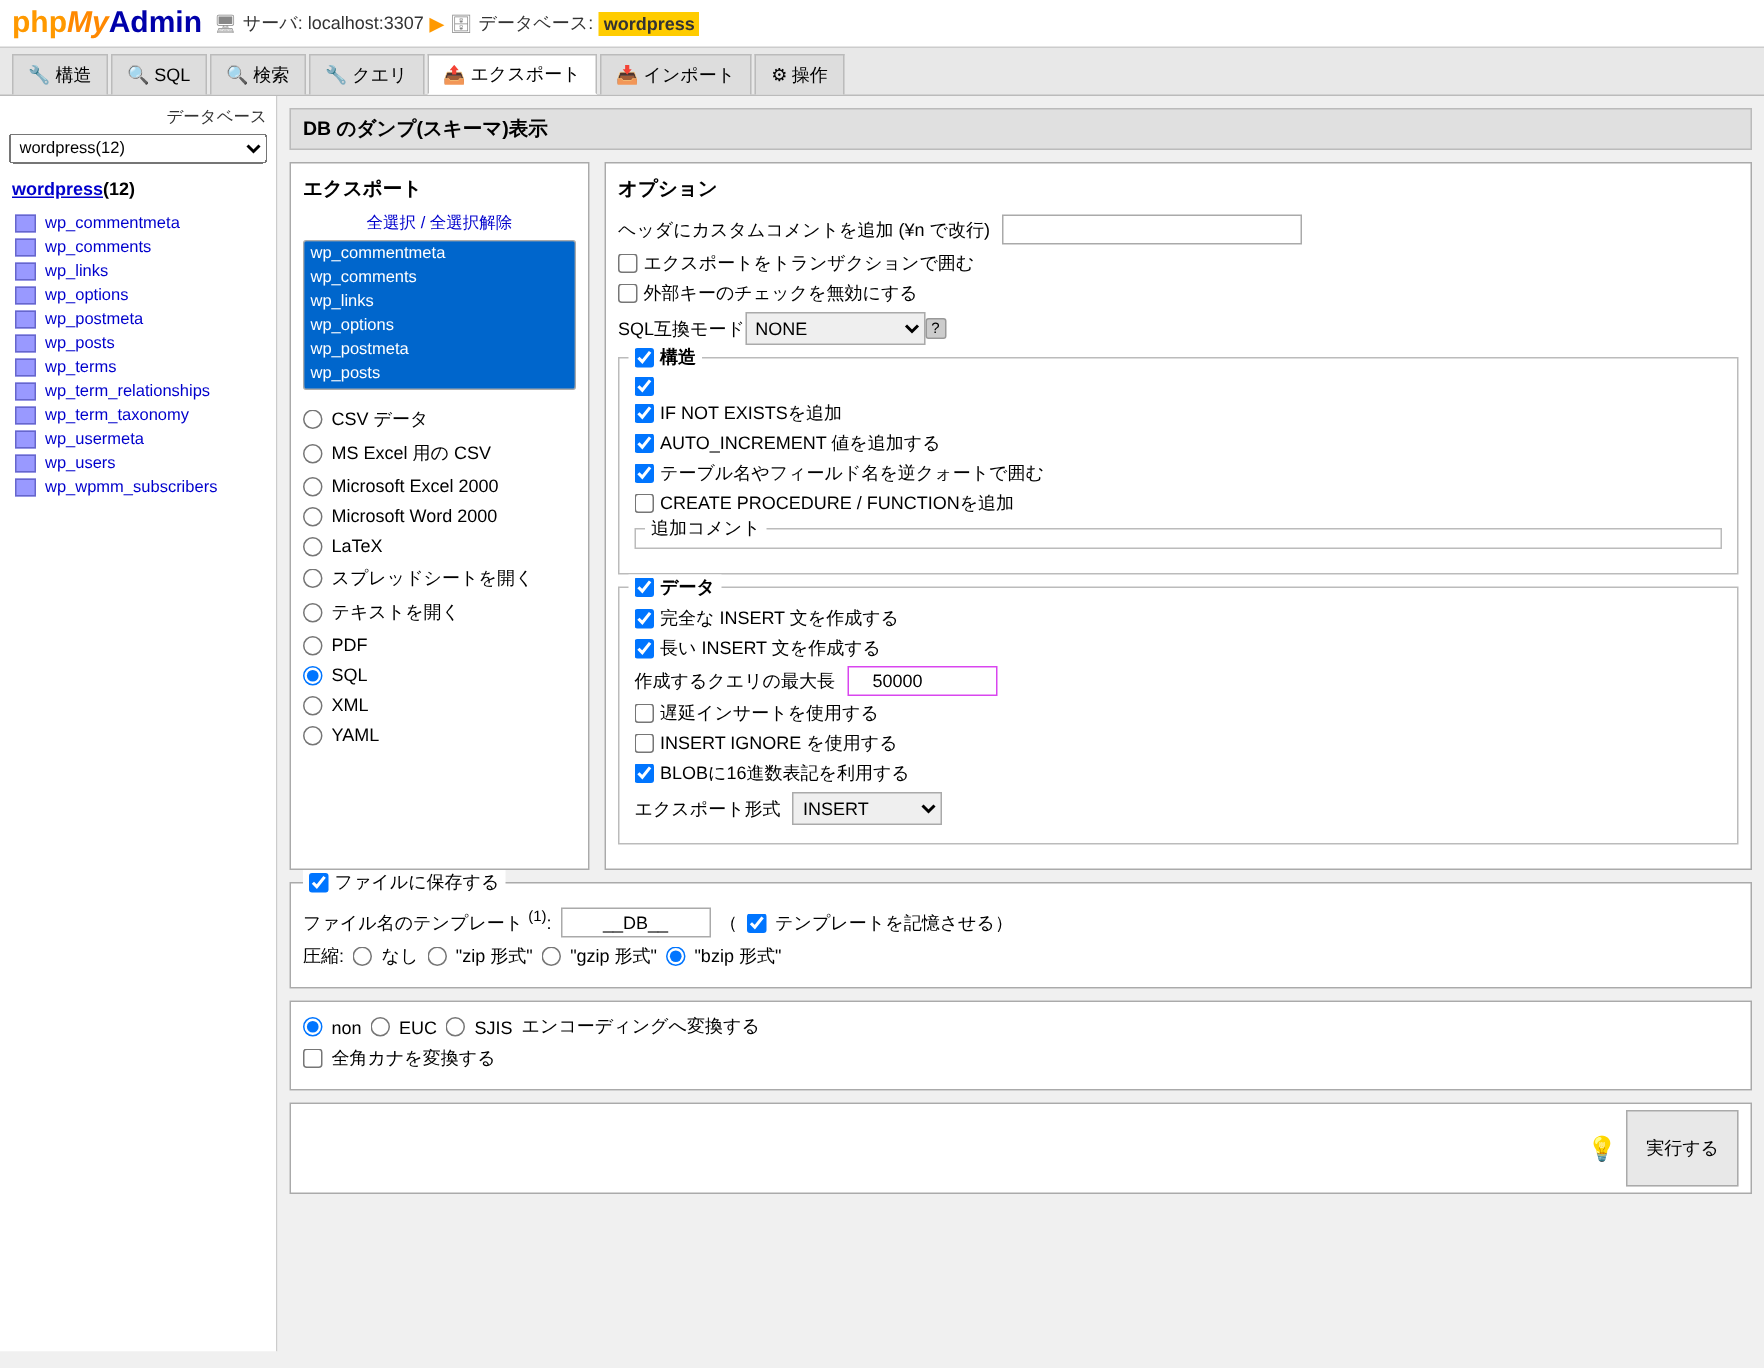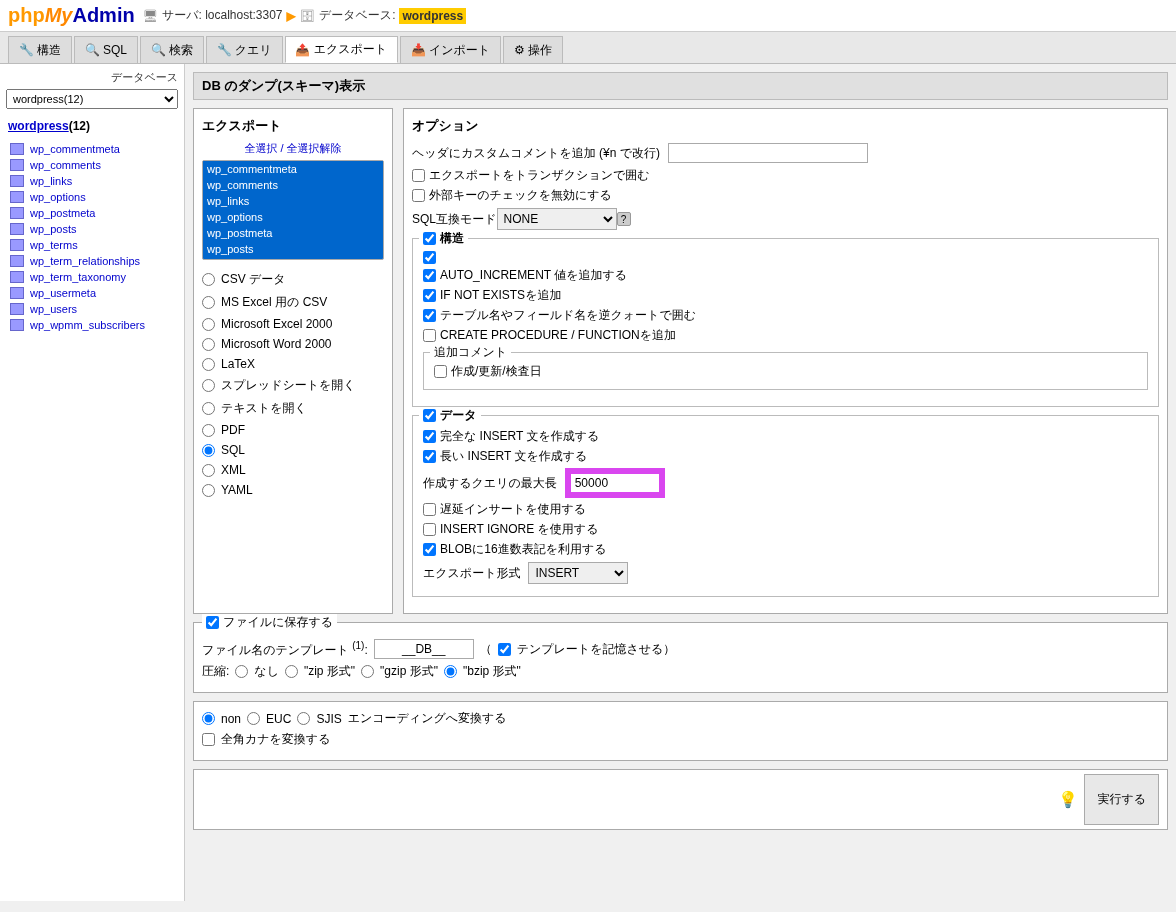--- a/index.html
+++ b/index.html
@@ -71,21 +71,21 @@
     .dump-title { background: #e0e0e0; border: 1px solid #bbb; padding: 4px 8px; font-size: 13px; font-weight: bold; margin-bottom: 8px; }
     
     .sql-mode-row { display: flex; align-items: center; gap: 0; margin: 4px 0; font-size: 12px; }
     .help-icon { width: 14px; height: 14px; background: #ccc; border: 1px solid #999; border-radius: 2px; display: inline-flex; align-items: center; justify-content: center; font-size: 10px; cursor: pointer; }
     
     
     .inner-fieldset { border: 1px solid #bbb; padding: 6px 10px 8px; margin: 8px 0; position: relative; }
     .inner-legend { position: absolute; top: -9px; left: 6px; background: #fff; padding: 0 4px; font-size: 12px; display: flex; align-items: center; gap: 4px; }
     
     .max-query-row { display: flex; align-items: center; gap: 8px; margin: 3px 0 3px 0; font-size: 12px; }
-    .max-query-input { border: 6px solid #d946ef; padding: 2px 4px; font-size: 12px; width: 100px; }
+    .max-query-input { border: 1px solid #d946ef; padding: 2px 16px; font-size: 12px; width: 100px; }
     
     .export-format-row { display: flex; align-items: center; gap: 8px; margin: 4px 0; font-size: 12px; }
     
     
     .si { display: inline-block; width: 14px; height: 12px; margin-right: 2px; vertical-align: middle; }
     .si-table { background: #99f; border: 1px solid #66c; }
   </style>
 </head>
 <body>
 
@@ -302,46 +302,40 @@
         <div class="inner-fieldset">
           <div class="inner-legend">
             <input type="checkbox" id="chk_structure" checked="" style="">
             <label for="chk_structure" style="font-weight:bold;">構造</label>
           </div>
           <div style="margin-top:6px;">
             <div class="checkbox-row">
               <input type="checkbox" id="chk_drop" checked="" style="">
             </div>
             <div class="checkbox-row">
+              <input type="checkbox" id="chk_ifnotexists" checked="" style="">
+              <label for="chk_ifnotexists">IF NOT EXISTSを追加</label>
+            </div>
+            <div class="checkbox-row">
               <input type="checkbox" id="chk_autoincrement" checked="" style="">
               <label for="chk_autoincrement">AUTO_INCREMENT 値を追加する</label>
-            </div>
-            <div class="checkbox-row">
-              <input type="checkbox" id="chk_ifnotexists" checked="" style="">
-              <label for="chk_ifnotexists">IF NOT EXISTSを追加</label>
             </div>
             <div class="checkbox-row">
               <input type="checkbox" id="chk_backtick" checked="" style="">
               <label for="chk_backtick">テーブル名やフィールド名を逆クォートで囲む</label>
             </div>
             <div class="checkbox-row">
               <input type="checkbox" id="chk_createproc" style="">
               <label for="chk_createproc">CREATE PROCEDURE / FUNCTIONを追加</label>
             </div>
           </div>
 
           <div class="inner-fieldset" style="margin-top:8px; border:1px solid #bbb; padding:6px 10px; position:relative;">
             <div class="inner-legend" style="position:absolute; top:-9px; left:6px; background:#fff; padding:0 4px; font-size:12px;">
               <span>追加コメント</span>
-            </div>
-            <div style="margin-top:4px;">
-              <div class="checkbox-row">
-                <input type="checkbox" id="chk_created" style="">
-                <label for="chk_created">作成/更新/検査日</label>
-              </div>
             </div>
           </div>
         </div>
 
         <div class="inner-fieldset" style="margin-top:8px;">
           <div class="inner-legend">
             <input type="checkbox" id="chk_data" checked="" style="">
             <label for="chk_data" style="font-weight:bold;">データ</label>
           </div>
           <div style="margin-top:6px;">

